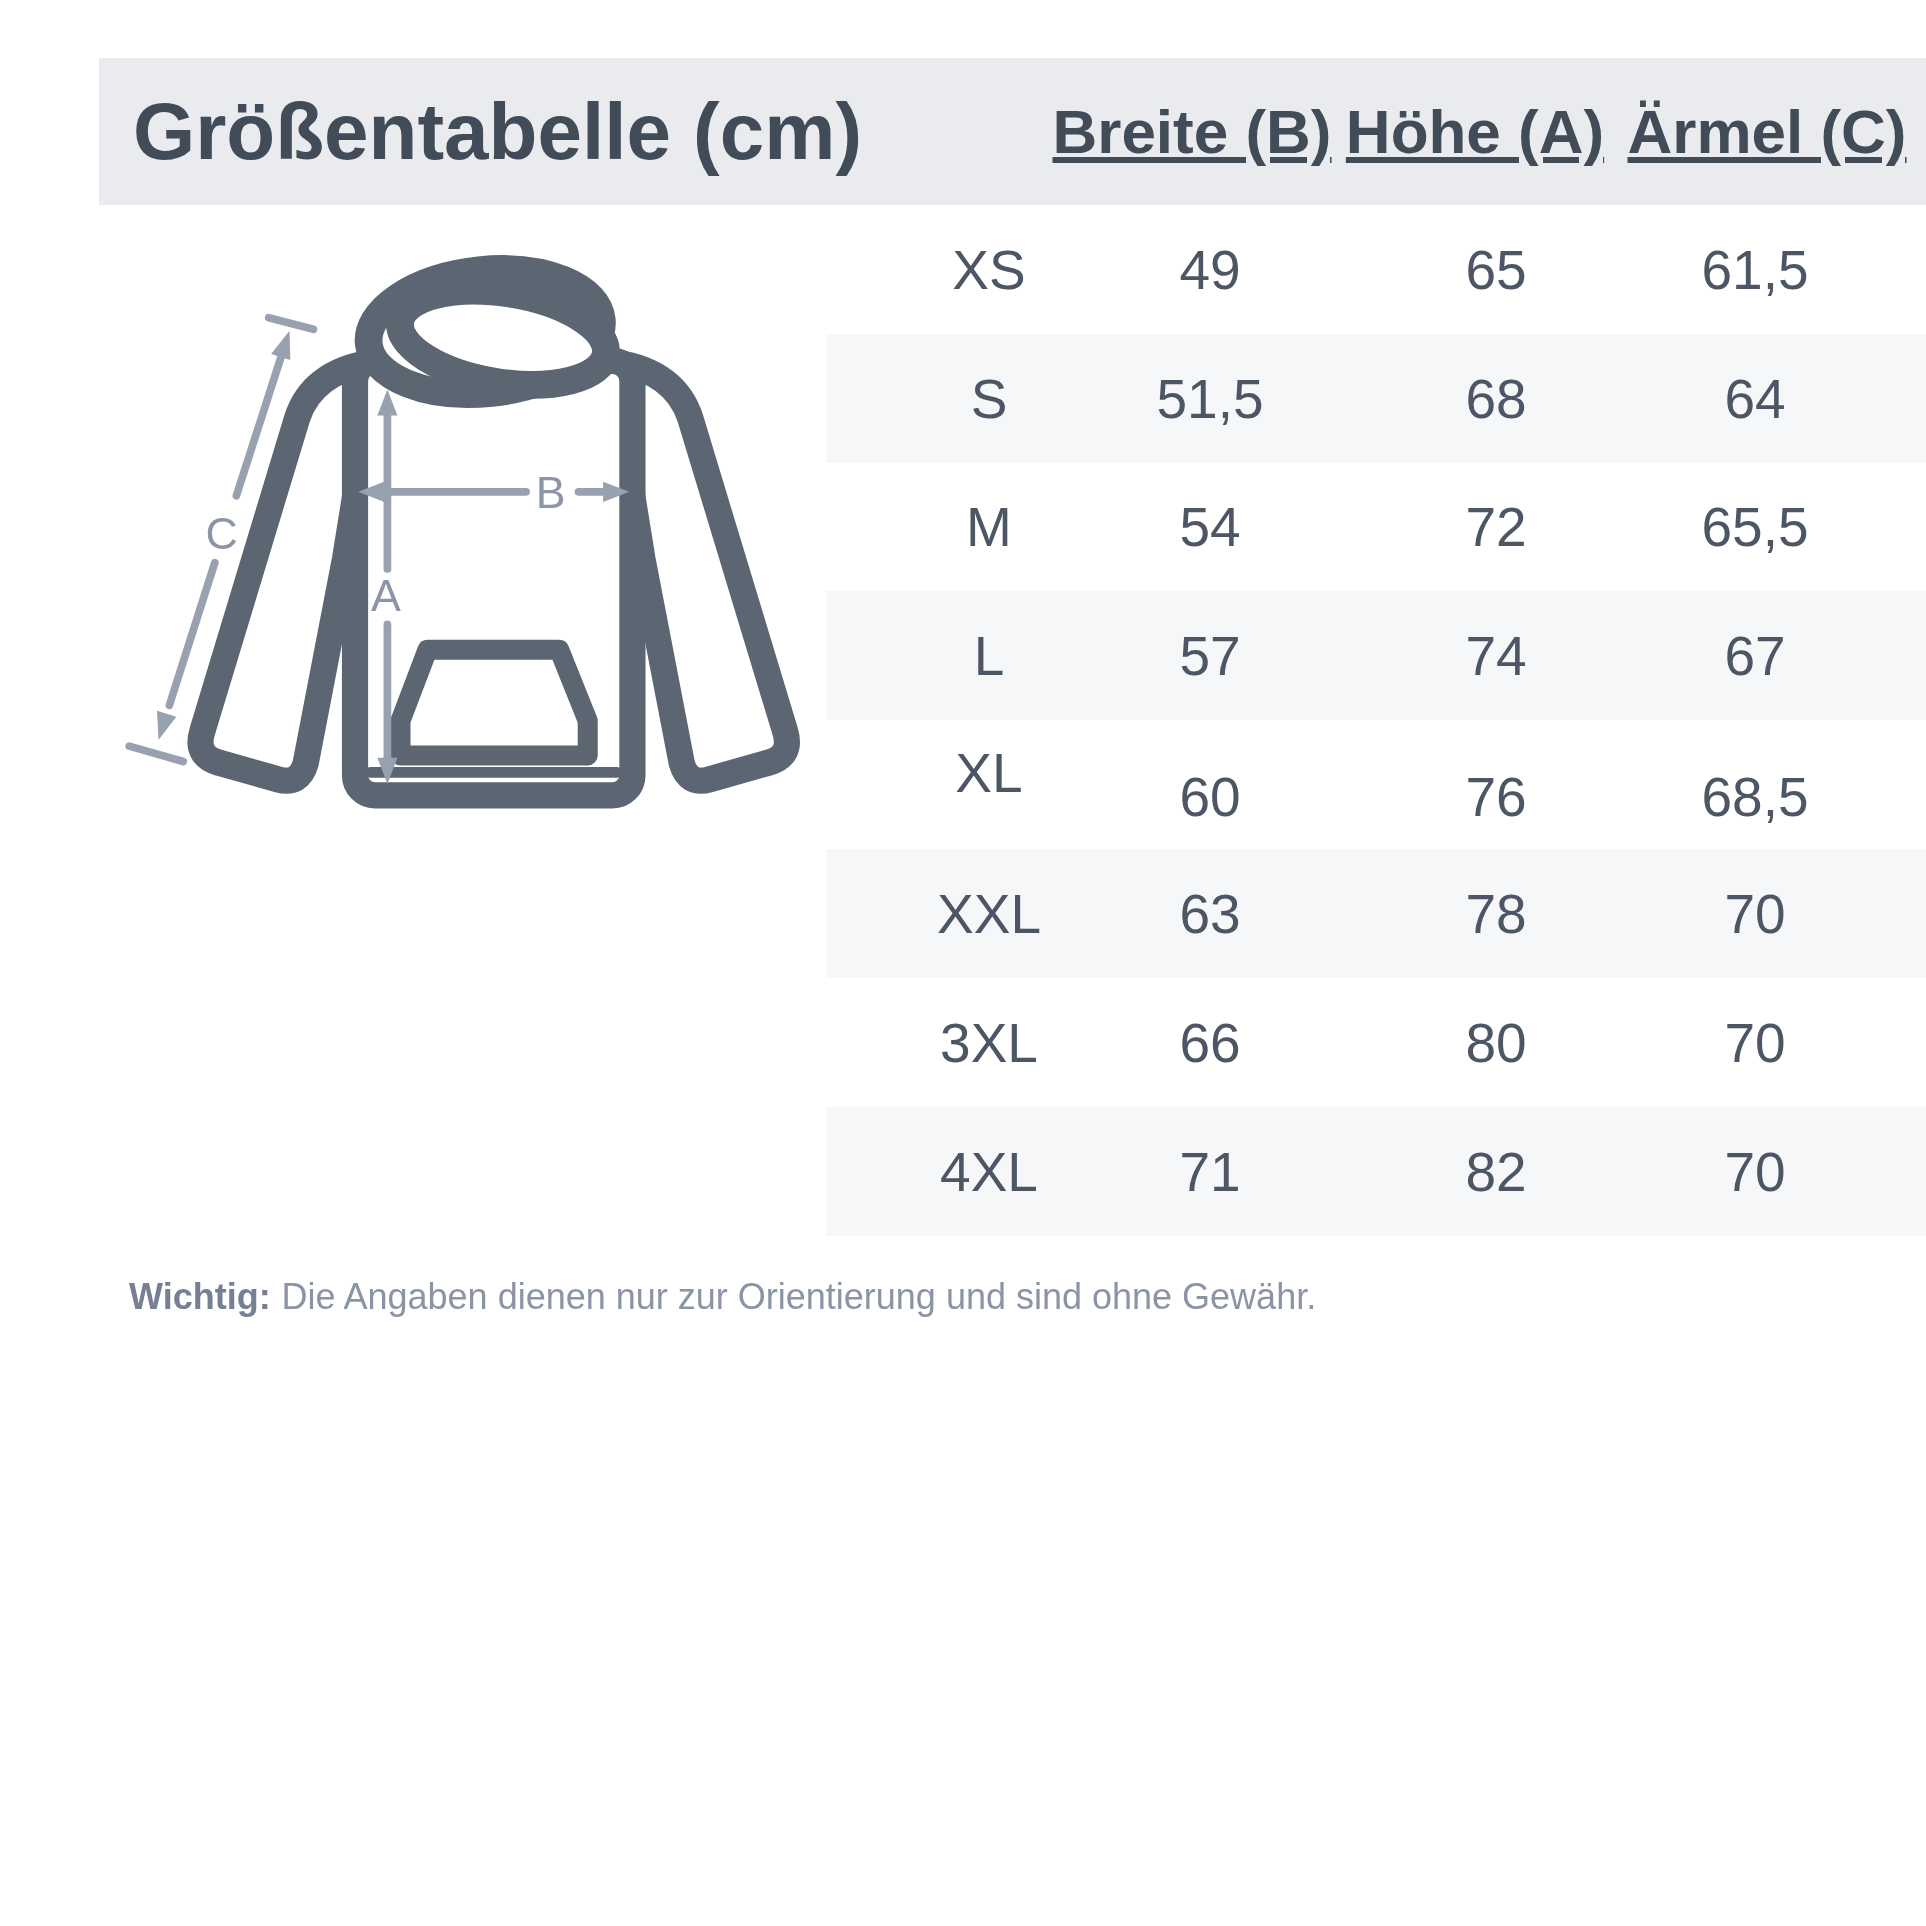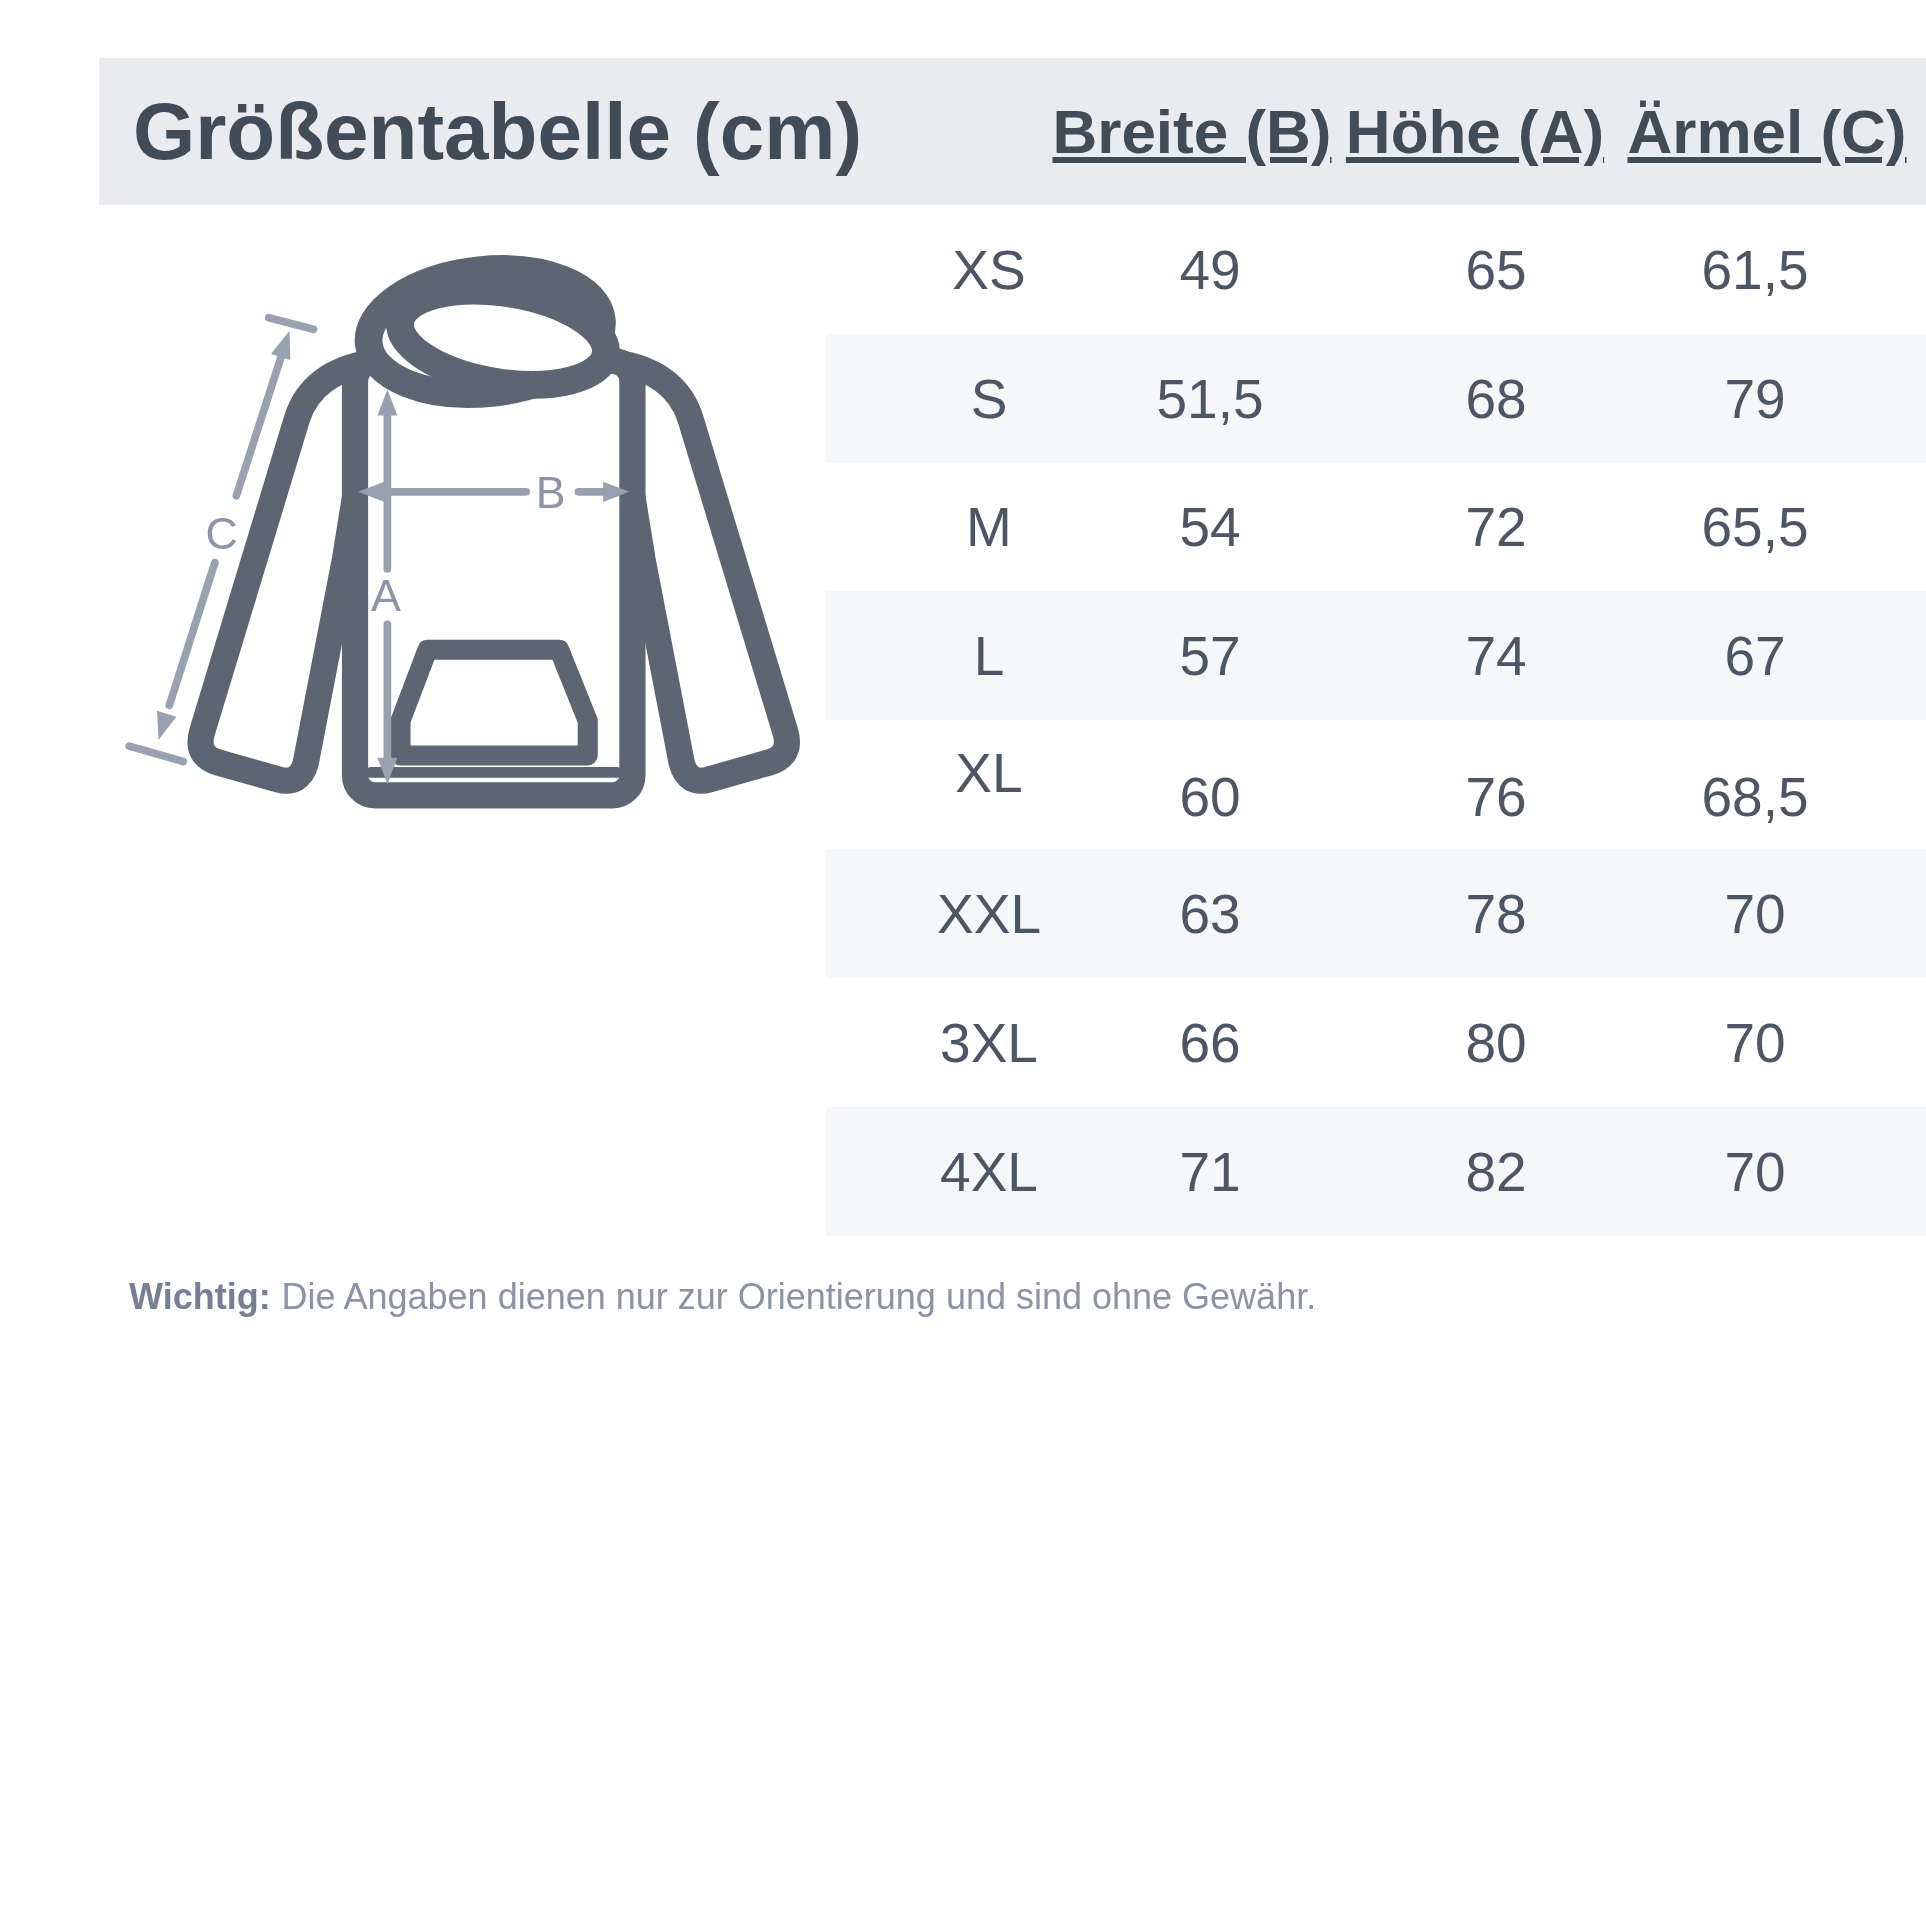--- a/index.html
+++ b/index.html
@@ -116,21 +116,21 @@
       <div class="row" style="top: 205px;">
     <span class="cell size">XS</span>
     <span class="cell b">49</span>
     <span class="cell h">65</span>
     <span class="cell c">61,5</span>
   </div>
       <div class="row alt" style="top: 334px;">
     <span class="cell size">S</span>
     <span class="cell b">51,5</span>
     <span class="cell h">68</span>
-    <span class="cell c">79</span>
+    <span class="cell c">64</span>
   </div>
       <div class="row" style="top: 462px;">
     <span class="cell size">M</span>
     <span class="cell b">54</span>
     <span class="cell h">72</span>
     <span class="cell c">65,5</span>
   </div>
       <div class="row alt" style="top: 591px;">
     <span class="cell size">L</span>
     <span class="cell b">57</span>

